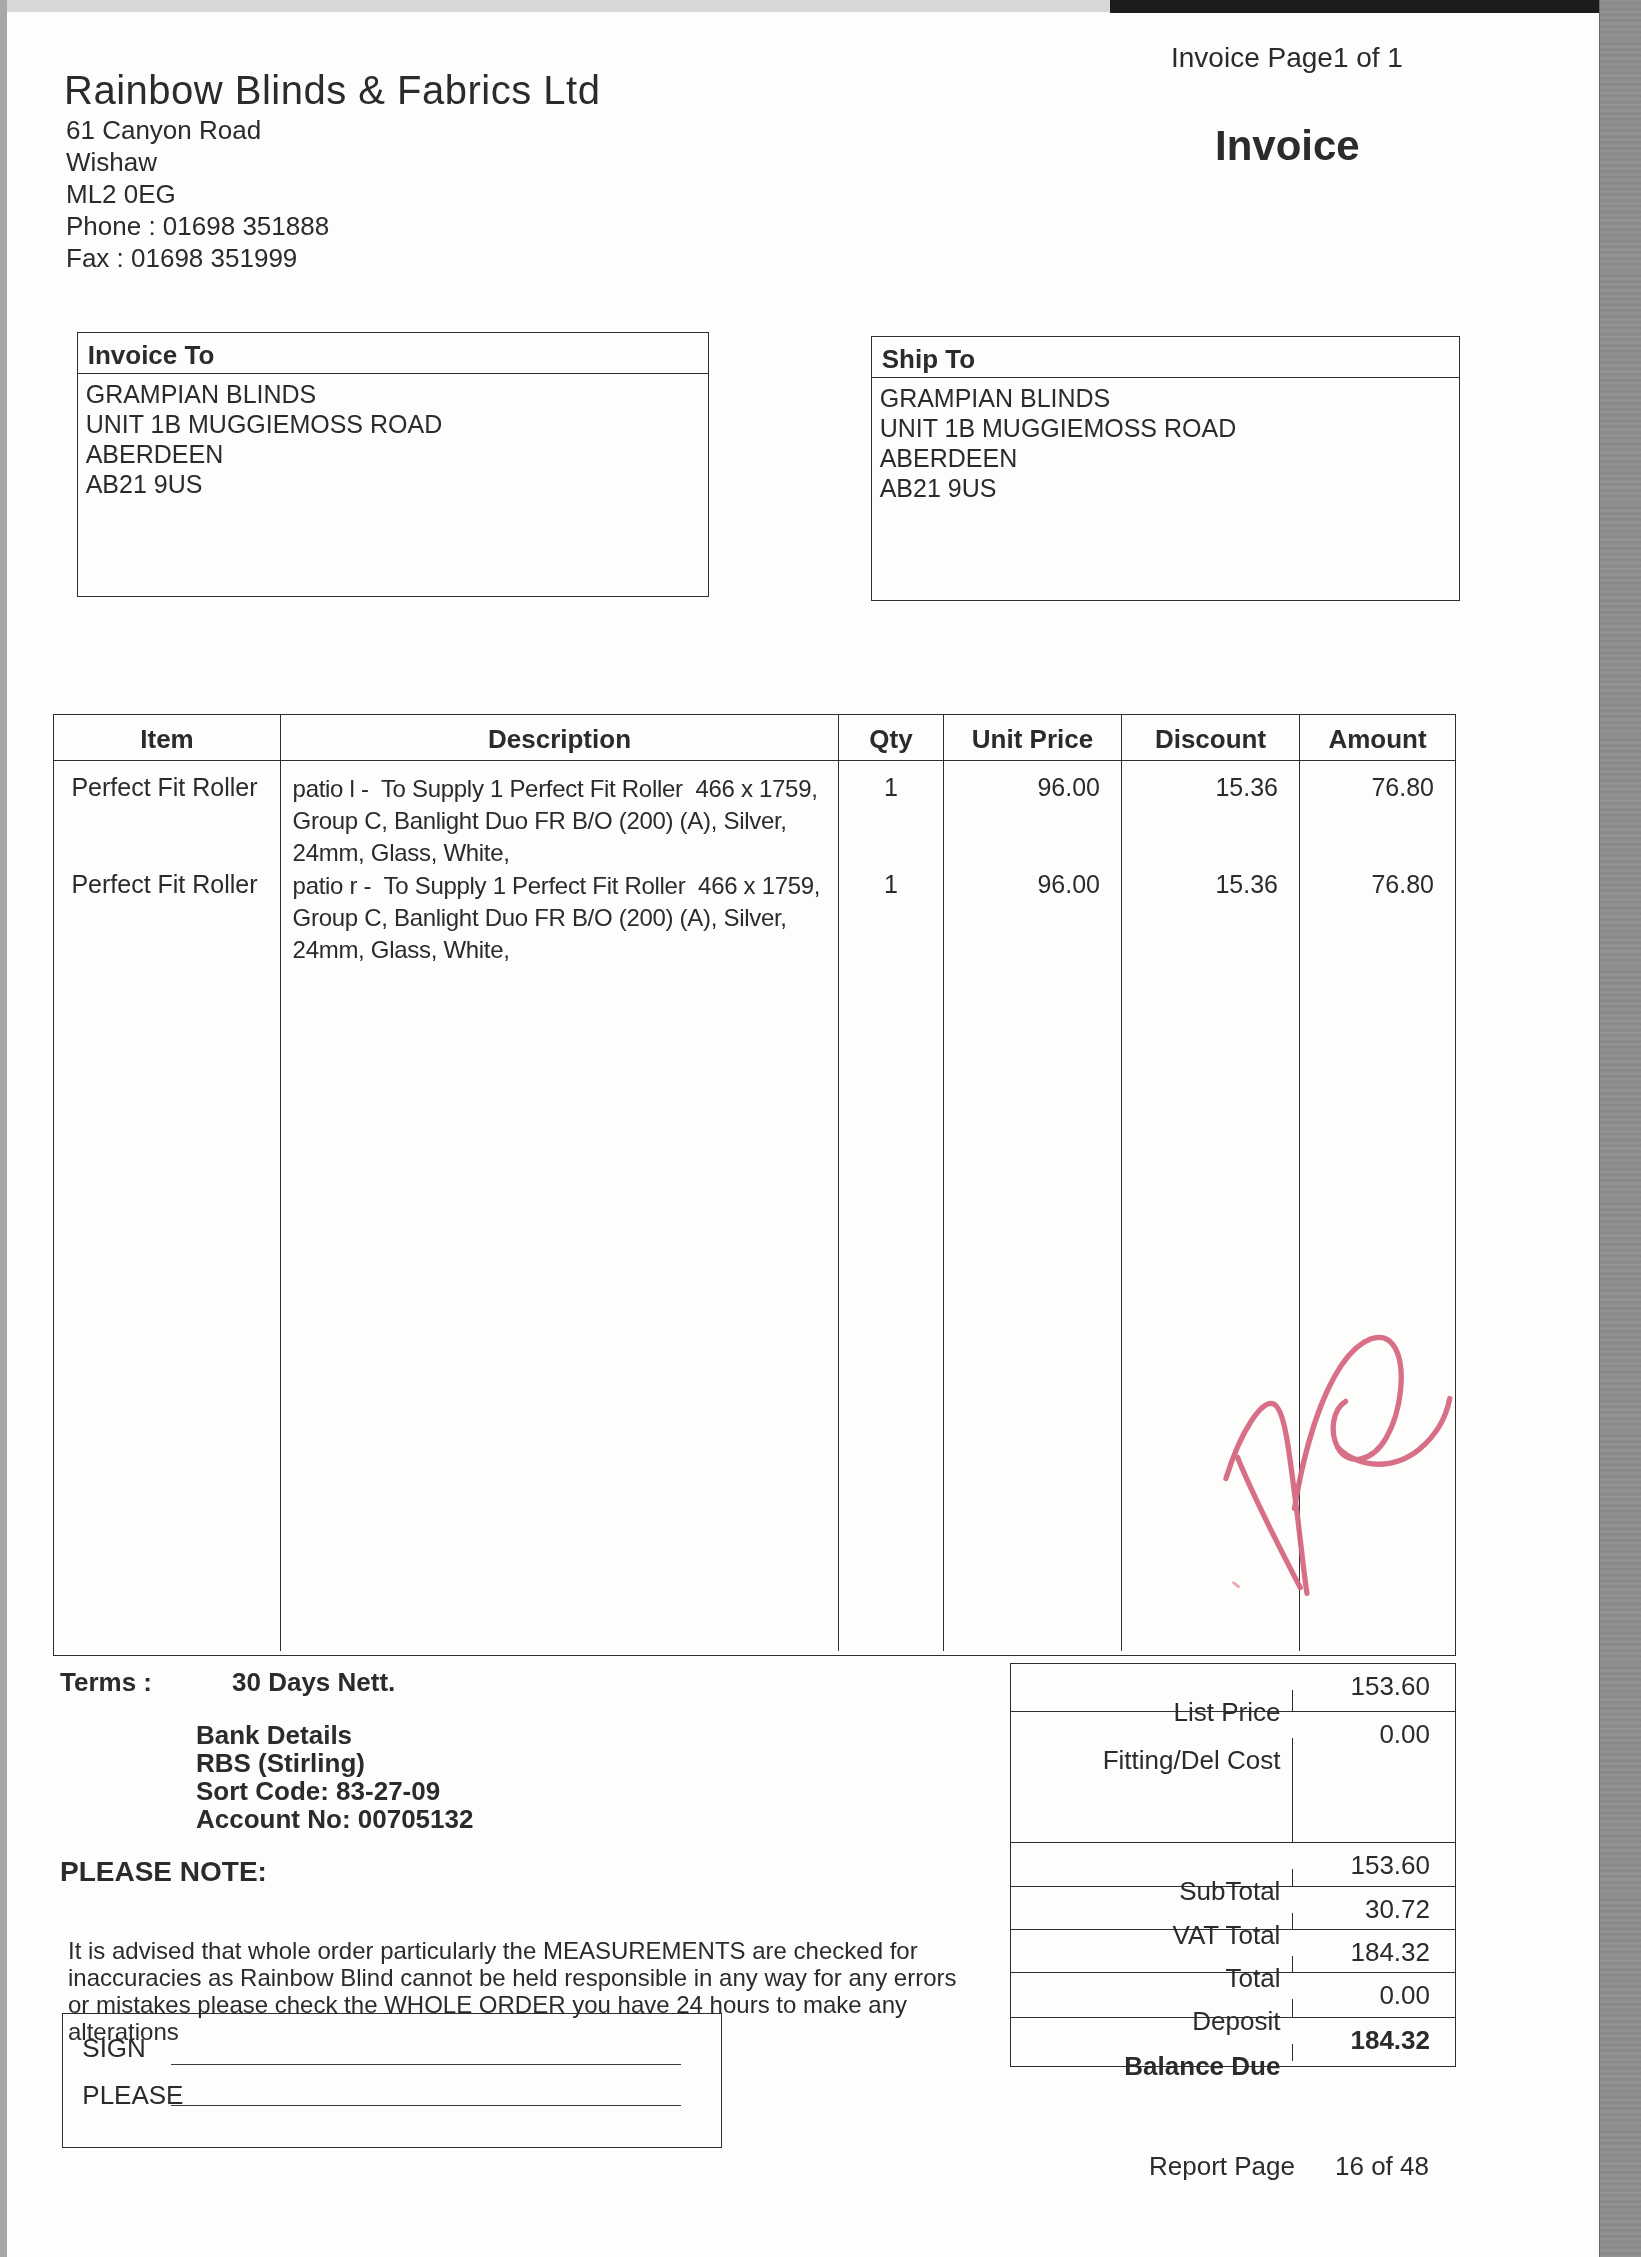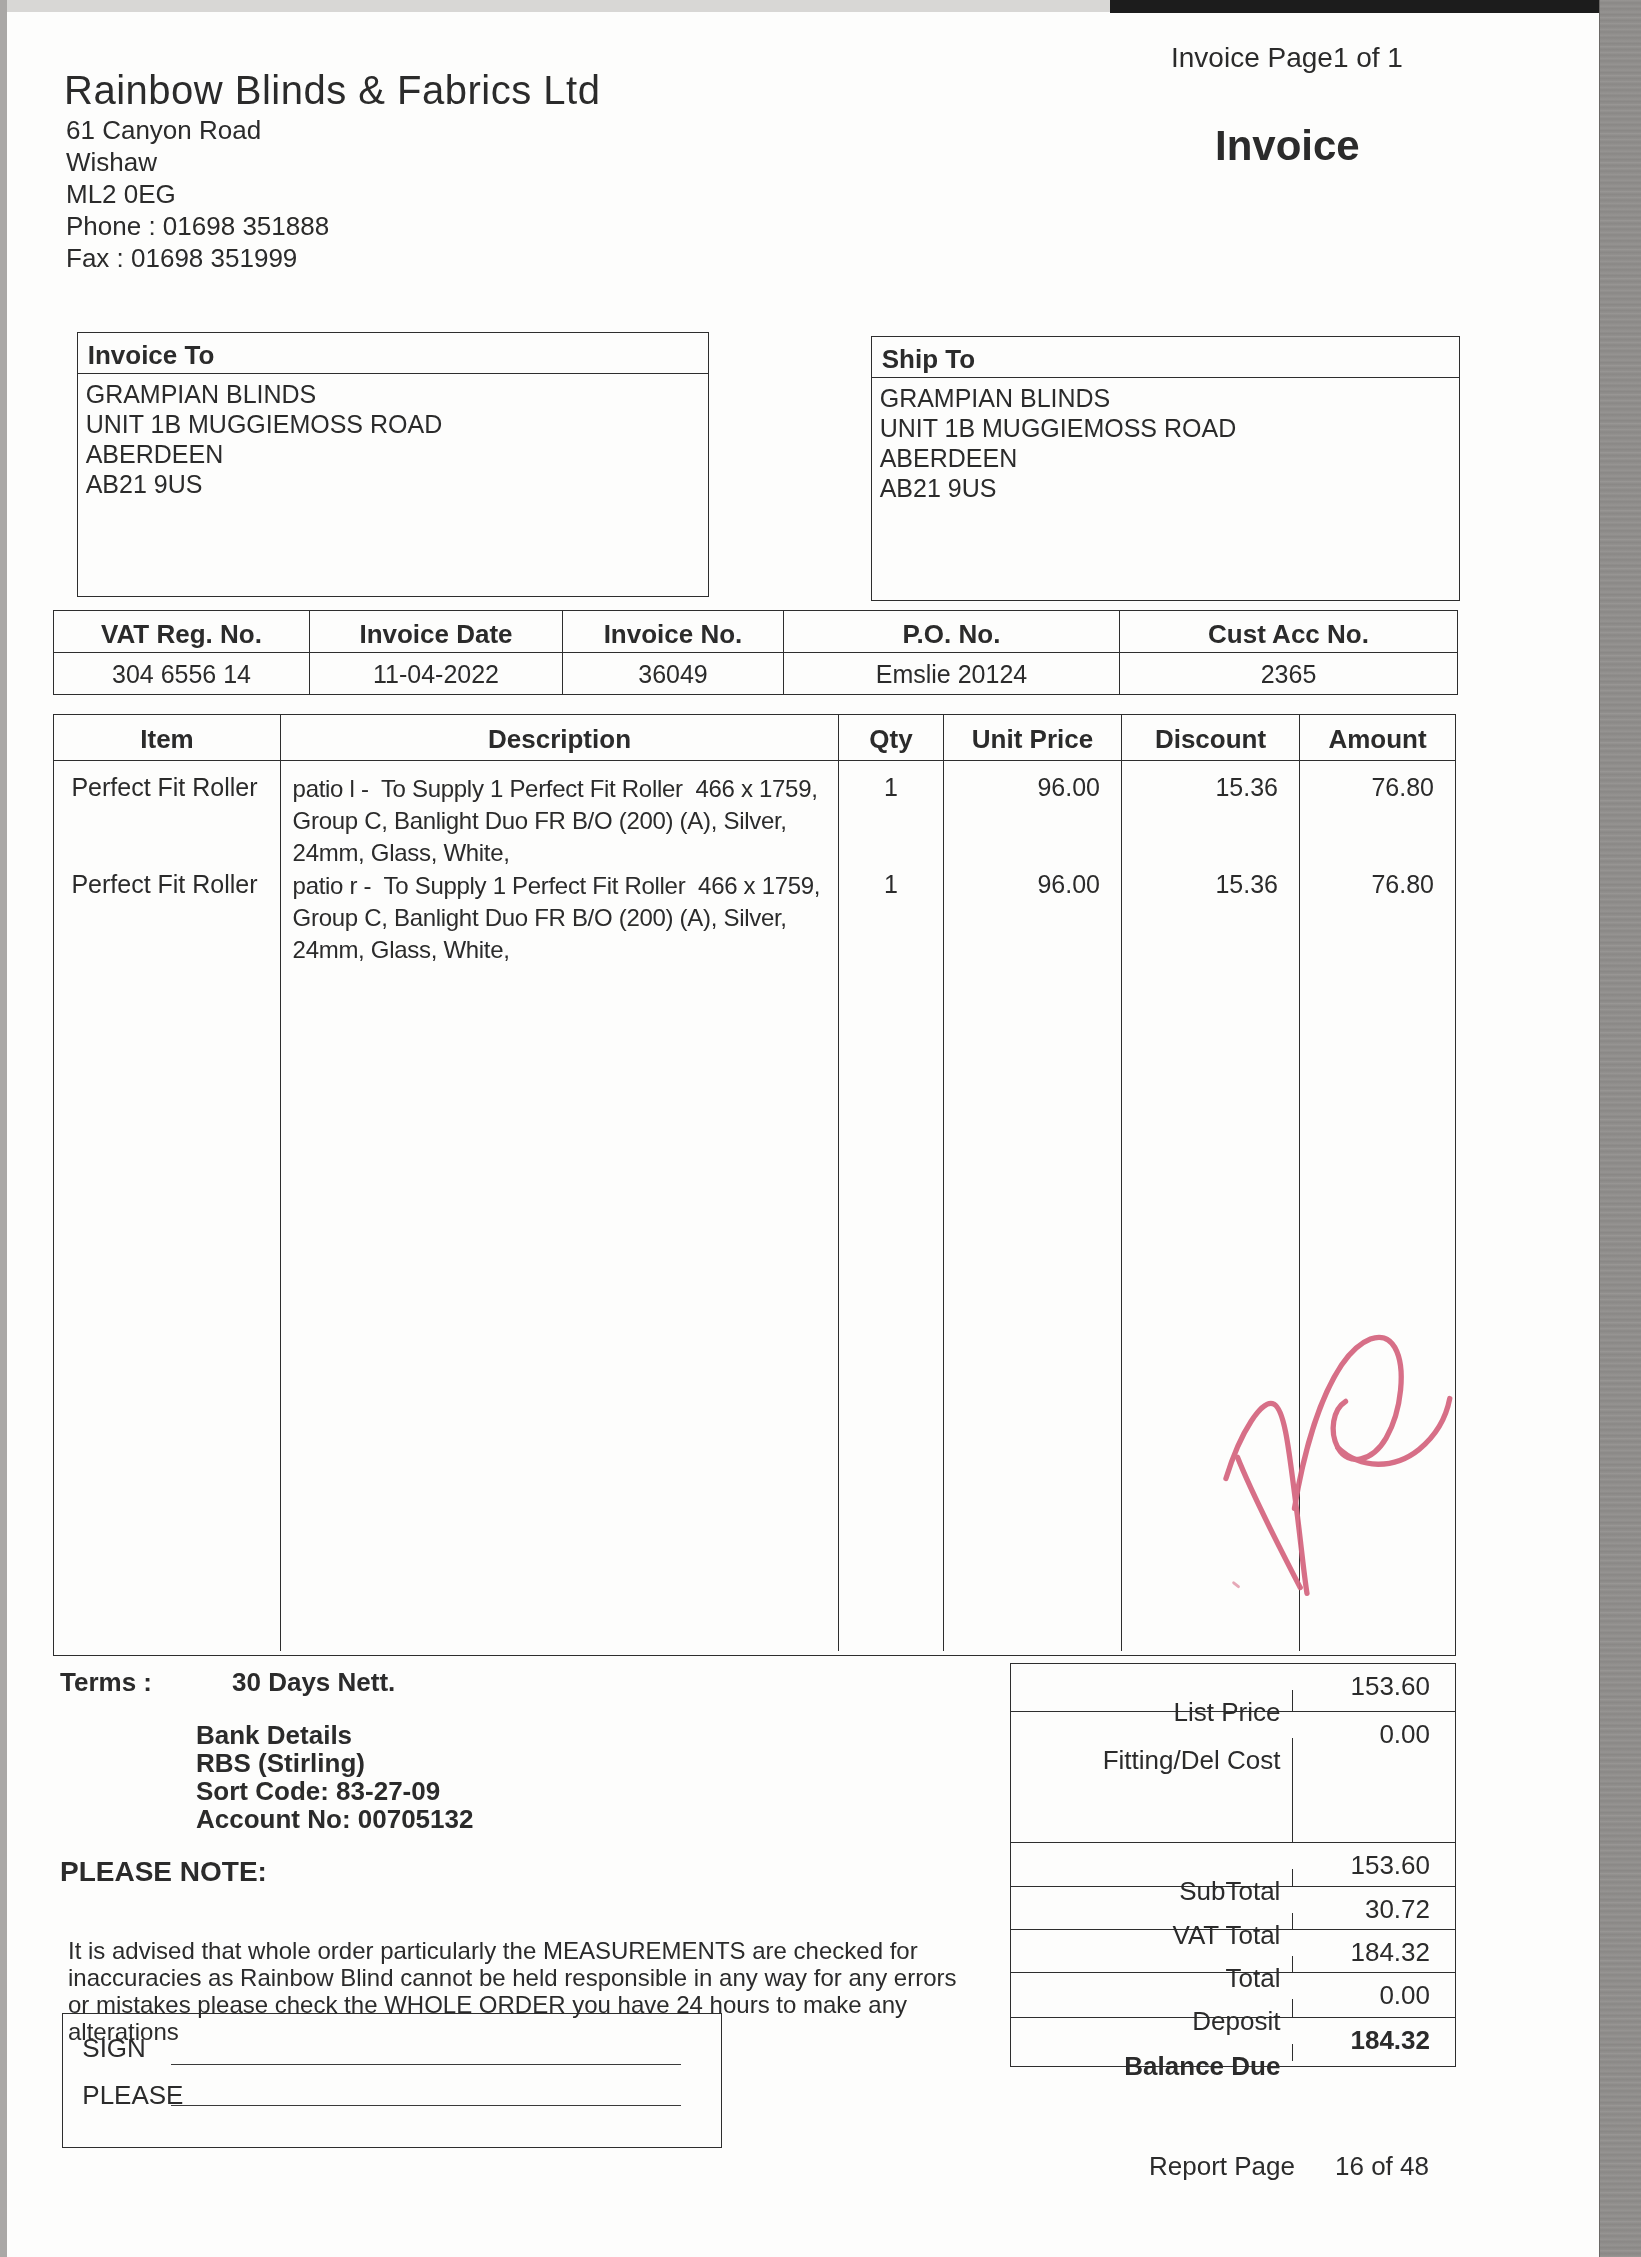--- a/index.html
+++ b/index.html
@@ -102,32 +102,20 @@
   <div class="abs addr-box" style="left:871px;top:336px;width:587px;height:263px;">
     <div class="hd">Ship To</div>
     <div class="bd">
       <div>GRAMPIAN BLINDS</div>
       <div>UNIT 1B MUGGIEMOSS ROAD</div>
       <div>ABERDEEN</div>
       <div>AB21 9US</div>
     </div>
   </div>
 
-  <div class="abs meta-table" style="left:53px;top:610px;width:1405px;">
-    <div class="c h">VAT Reg. No.</div>
-    <div class="c h">Invoice Date</div>
-    <div class="c h">Invoice No.</div>
-    <div class="c h">P.O. No.</div>
-    <div class="c h">Cust Acc No.</div>
-    <div class="c v">304 6556 14</div>
-    <div class="c v">11-04-2022</div>
-    <div class="c v">36049</div>
-    <div class="c v">Emslie 20124</div>
-    <div class="c v">2365</div>
-  </div>
 
   <div class="abs items-table" style="left:53px;top:714px;width:1403px;height:942px;">
     <div class="it-head">
       <div>Item</div>
       <div>Description</div>
       <div>Qty</div>
       <div>Unit Price</div>
       <div>Discount</div>
       <div>Amount</div>
     </div>

